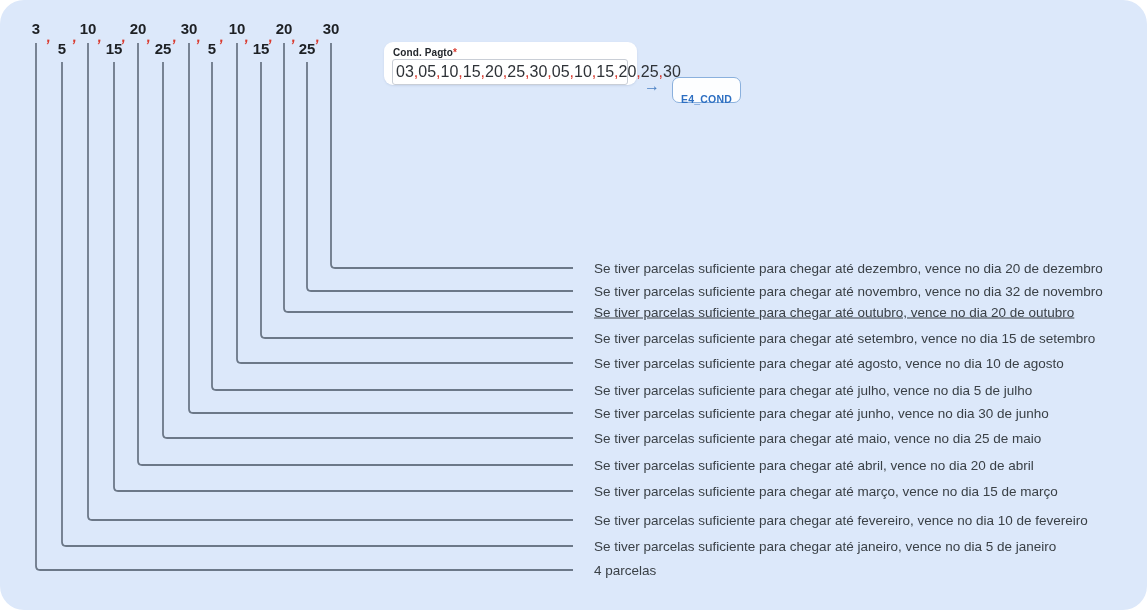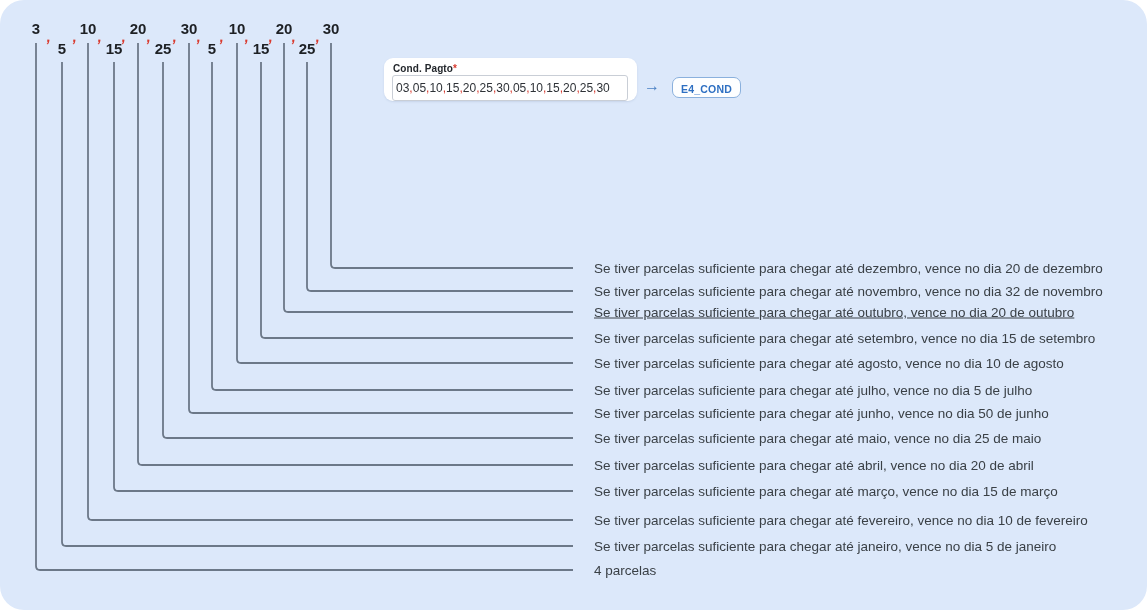--- a/index.html
+++ b/index.html
@@ -25,44 +25,44 @@
     position:absolute;top:29px;
     transform:translateX(-50%) rotate(10deg);
     font-size:15px;font-weight:700;color:#d93a2e;line-height:15px;
   }
   .explain{
     position:absolute;left:594px;
     transform:translateY(-50%);
     font-size:13.5px;color:#3a4046;white-space:nowrap;
   }
   .card{
-    position:absolute;left:384px;top:58px;width:253px;height:43px;
+    position:absolute;left:384px;top:42px;width:253px;height:43px;
     background:#ffffff;border-radius:9px;
     box-shadow:0 1px 2px rgba(90,110,150,0.15);
   }
   .field-label{
     position:absolute;left:9px;top:5px;
     font-size:10px;font-weight:700;color:#23272c;letter-spacing:0.1px;
   }
   .req{color:#d93a2e;}
   .field-input{
     position:absolute;left:8px;top:17px;width:236px;height:26px;
     background:#ffffff;border:1px solid #c9ced6;border-radius:3px;
     display:flex;align-items:center;padding:0 3px;box-sizing:border-box;
     cursor:text;
   }
-  .field-value{font-size:12px;color:#2e3237;white-space:nowrap;}
+  .field-value{font-size:16px;color:#2e3237;white-space:nowrap;}
   .field-value .c{color:#d93a2e;}
   .arrow{
     position:absolute;left:644px;top:77px;
     font-size:16px;color:#4a80c4;line-height:18px;
   }
   .badge{
     position:absolute;left:672px;top:77px;height:21px;
-    padding:2px 8px;box-sizing:border-box;
+    padding:12px 8px;box-sizing:border-box;
     border:1.5px solid #8ab0dd;border-radius:7px;
     background:#fdfeff;color:#2d6fc2;
     font-size:10.5px;font-weight:700;line-height:18px;
     letter-spacing:0.2px;
   }
 </style>
 </head>
 <body>
 
 <div class="canvas">
@@ -123,21 +123,21 @@
   <div class="arrow">→</div>
   <div class="badge">E4_COND</div>
 
   <div id="rows-layer">
       <div class="explain" style="top: 268px;">Se tiver parcelas suficiente para chegar até dezembro, vence no dia 20 de dezembro</div>
       <div class="explain" style="top: 291px;">Se tiver parcelas suficiente para chegar até novembro, vence no dia 32 de novembro</div>
       <div class="explain" style="top: 312px; text-decoration: underline;">Se tiver parcelas suficiente para chegar até outubro, vence no dia 20 de outubro</div>
       <div class="explain" style="top: 338px;">Se tiver parcelas suficiente para chegar até setembro, vence no dia 15 de setembro</div>
       <div class="explain" style="top: 363px;">Se tiver parcelas suficiente para chegar até agosto, vence no dia 10 de agosto</div>
       <div class="explain" style="top: 390px;">Se tiver parcelas suficiente para chegar até julho, vence no dia 5 de julho</div>
-      <div class="explain" style="top: 413px;">Se tiver parcelas suficiente para chegar até junho, vence no dia 50 de junho</div>
+      <div class="explain" style="top: 413px;">Se tiver parcelas suficiente para chegar até junho, vence no dia 30 de junho</div>
       <div class="explain" style="top: 438px;">Se tiver parcelas suficiente para chegar até maio, vence no dia 25 de maio</div>
       <div class="explain" style="top: 465px;">Se tiver parcelas suficiente para chegar até abril, vence no dia 20 de abril</div>
       <div class="explain" style="top: 491px;">Se tiver parcelas suficiente para chegar até março, vence no dia 15 de março</div>
       <div class="explain" style="top: 520px;">Se tiver parcelas suficiente para chegar até fevereiro, vence no dia 10 de fevereiro</div>
       <div class="explain" style="top: 546px;">Se tiver parcelas suficiente para chegar até janeiro, vence no dia 5 de janeiro</div>
       <div class="explain" style="top: 570px;">4 parcelas</div>
     </div>
 
 </div>
 

